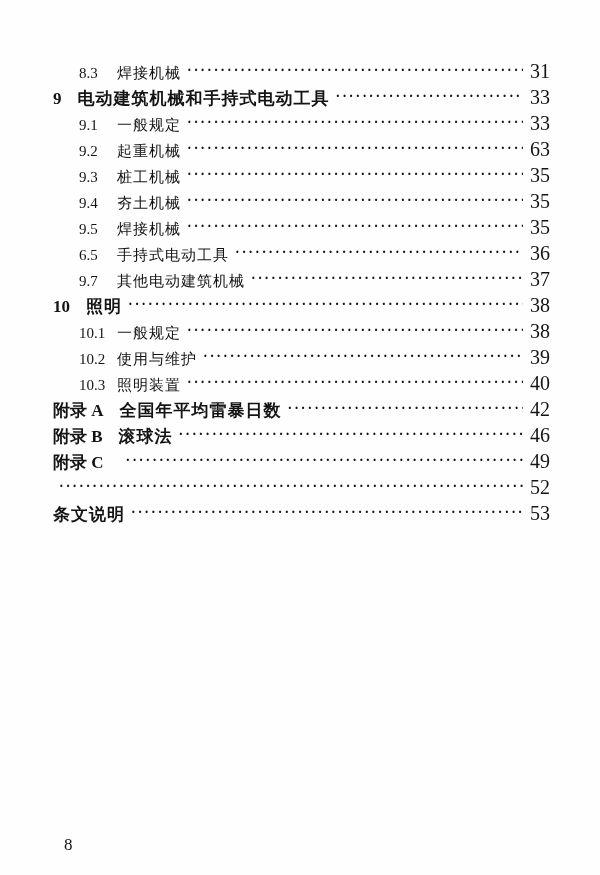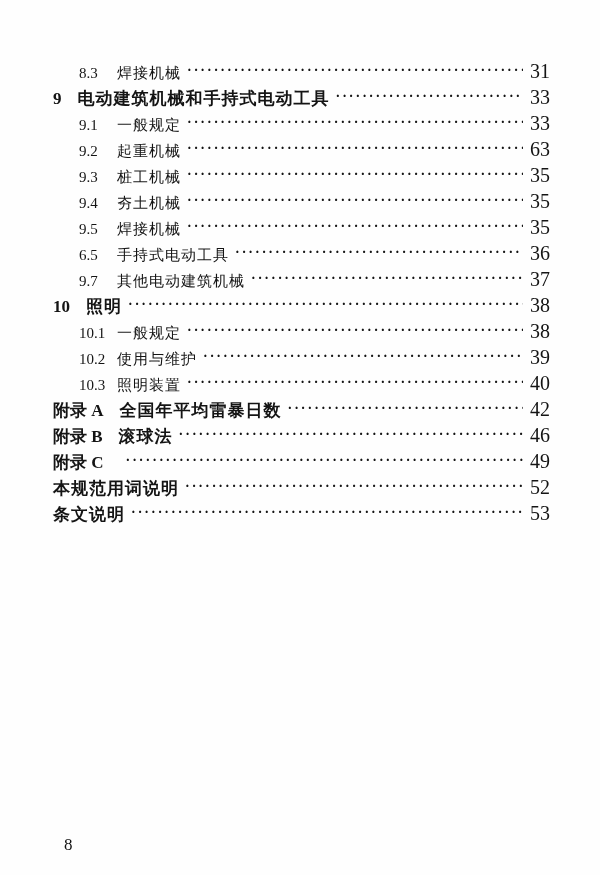--- a/index.html
+++ b/index.html
@@ -173,21 +173,20 @@
         <span class="title">滚球法</span>
         <span class="leader">································································································································································</span>
         <span class="pagenum">46</span>
       </div>
       <div class="row chapter">
         <span class="num">附录 C</span>
         <span class="leader">································································································································································</span>
         <span class="pagenum">49</span>
       </div>
       <div class="row chapter">
-        <span class="title">本规范用词说明</span>
         <span class="leader">································································································································································</span>
         <span class="pagenum">52</span>
       </div>
       <div class="row chapter">
         <span class="title">条文说明</span>
         <span class="leader">································································································································································</span>
         <span class="pagenum">53</span>
       </div>
     </div>
   <div class="folio">8</div>

